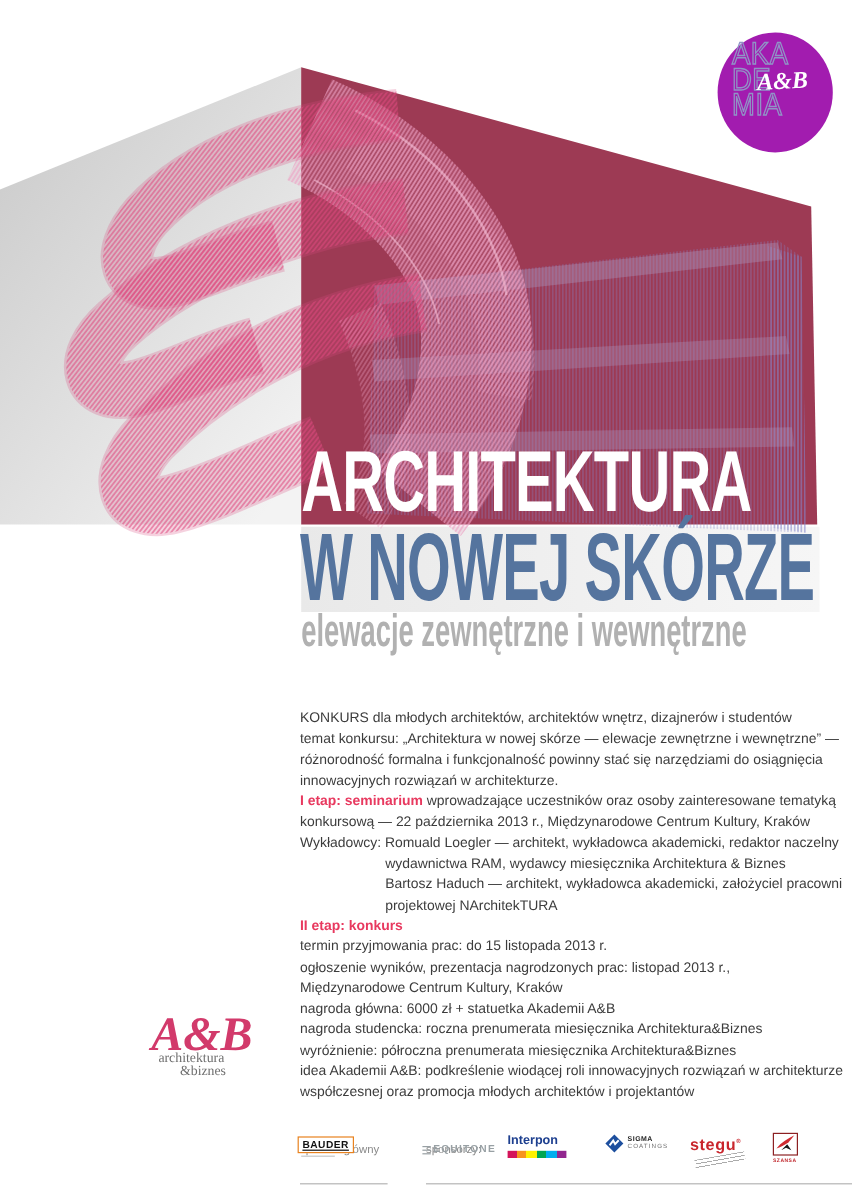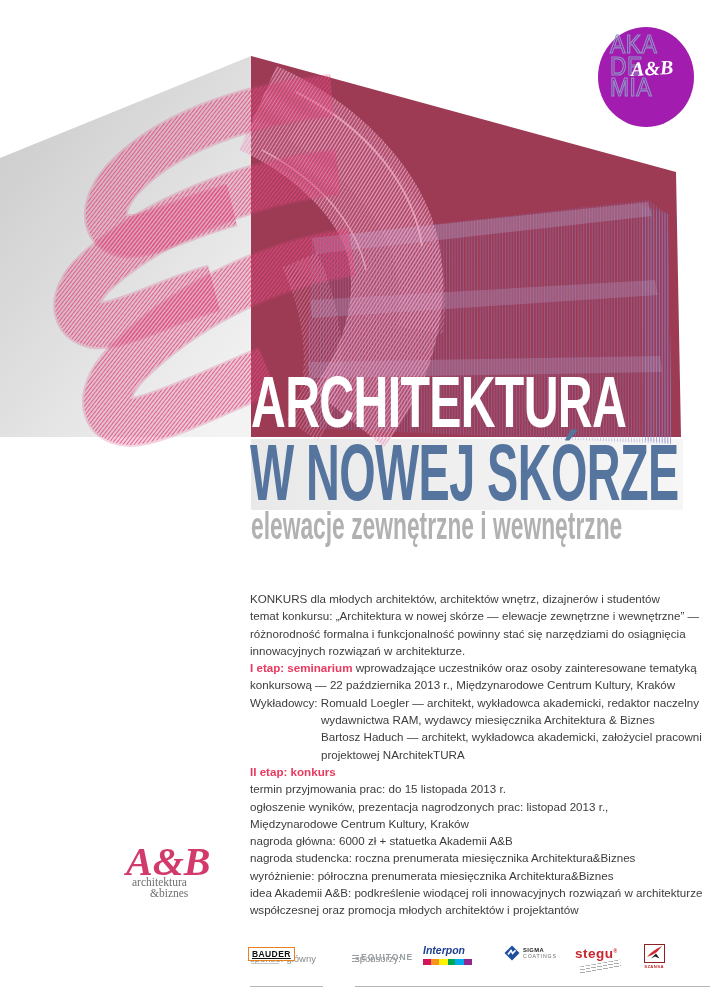--- a/index.html
+++ b/index.html
@@ -52,21 +52,21 @@
   .bauder-box { border:1px solid #e8821e; padding:1px 3px 1px 3px; font-size:8.5px; font-weight:bold;
            letter-spacing:0.4px; color:#111; background:#fff;text-decoration:underline; }
   .bauder-tag { width:28px; height:1px; background:#c6c6c6; margin:2px 0 0 3px; }
   
   #equitone { left:352px; top:952px; display:flex; align-items:flex-end; gap:2px; }
   .eq-bars { width:7px; height:7px; display:flex; flex-direction:column; justify-content:space-between; }
   .eq-bars i { display:block; height:1.4px; background:#98a0a4; }
   .eq-text { font-size:8.5px; letter-spacing:1px; color:#98a0a4; font-weight:bold; }
   
   #interpon { left:423px; top:944px; width:50px; }
-  .int-name { font-size:10.5px; font-weight:bold; color:#1d3f8f;font-style:italic; }
+  .int-name { font-size:10.5px; font-weight:bold; color:#1d3f8f; }
   .int-bar { margin-top:3px; width:49px; height:6px;
            background:linear-gradient(90deg,#d4145a 0 16%,#f7941d 16% 32%,#fff200 32% 50%,#00a651 50% 66%,#00aeef 66% 84%,#92278f 84% 100%); }
   
   #sigma { left:504px; top:945px; display:flex; align-items:center; gap:3px; }
   .sigma-text div:first-child { font-size:5.8px; font-weight:bold; color:#1a1a1a; letter-spacing:0.4px; }
   .sigma-text div:last-child { font-size:5.2px; color:#6f6f6f; letter-spacing:0.9px; }
   
   #stegu { left:575px; top:947px; }
   .stegu-name { font-size:13.5px; font-weight:bold; letter-spacing:0.5px; color:#c9252c; line-height:1; }
   .stegu-name sup { font-size:5px; }

